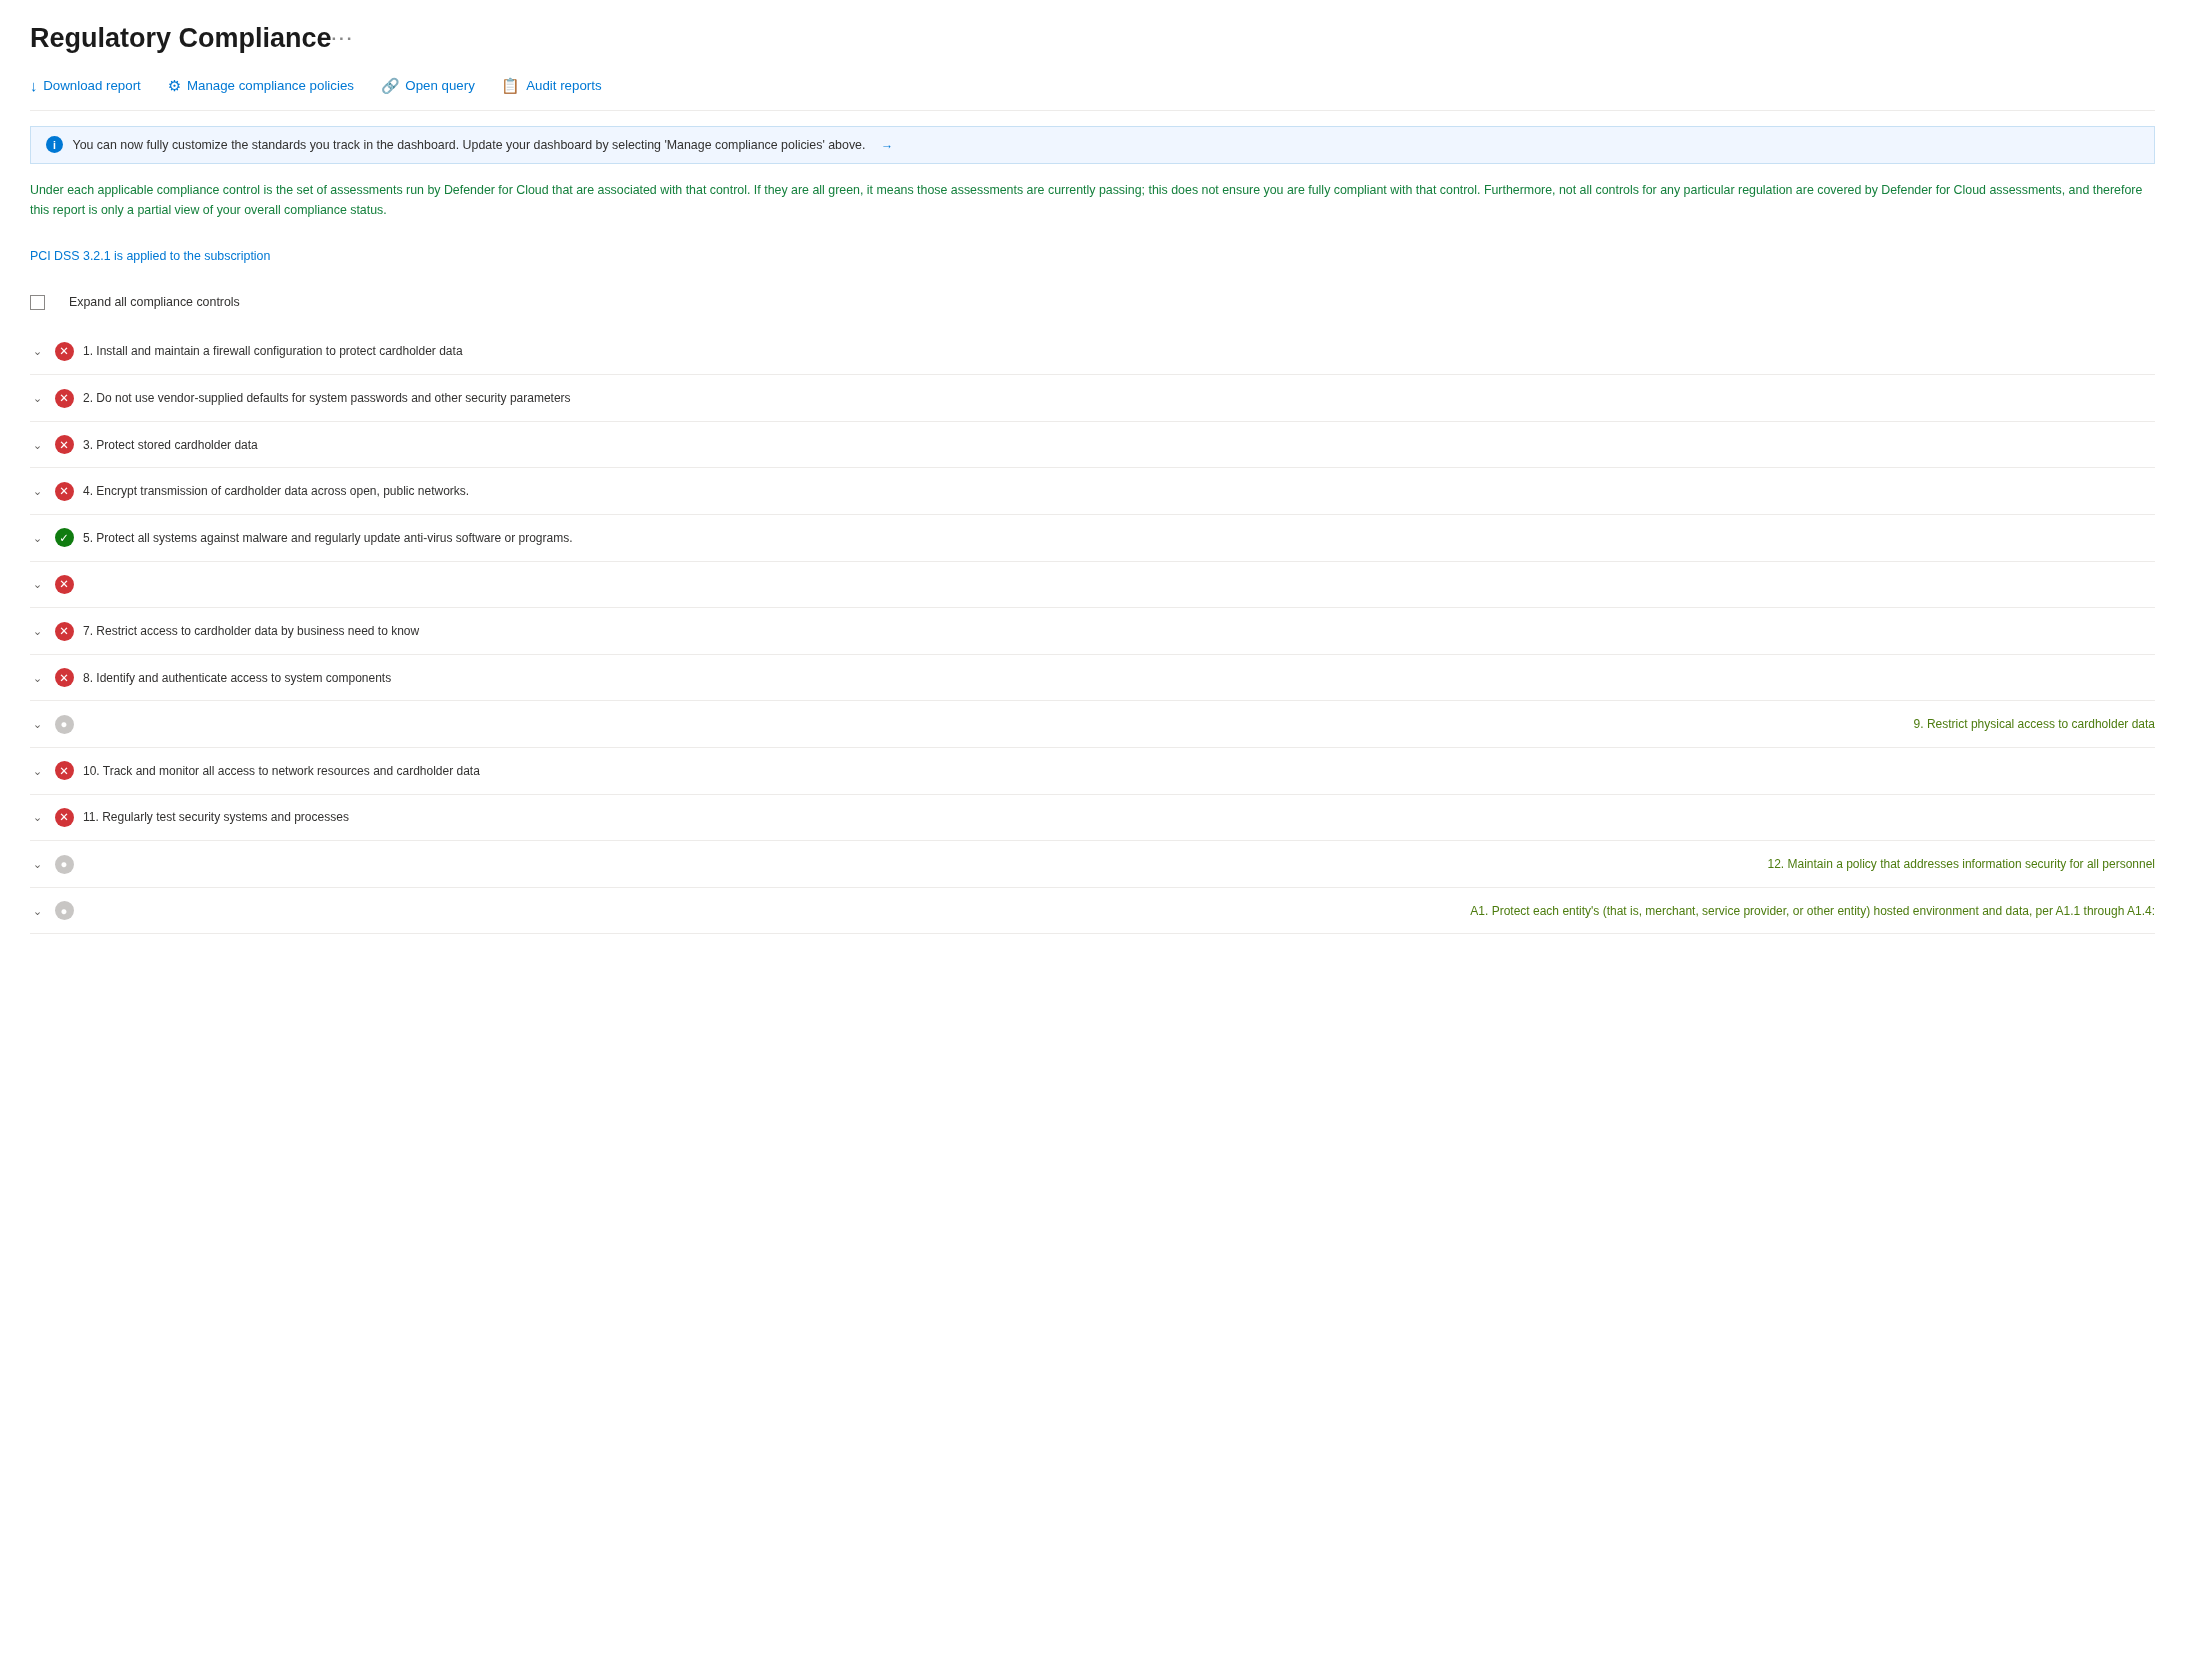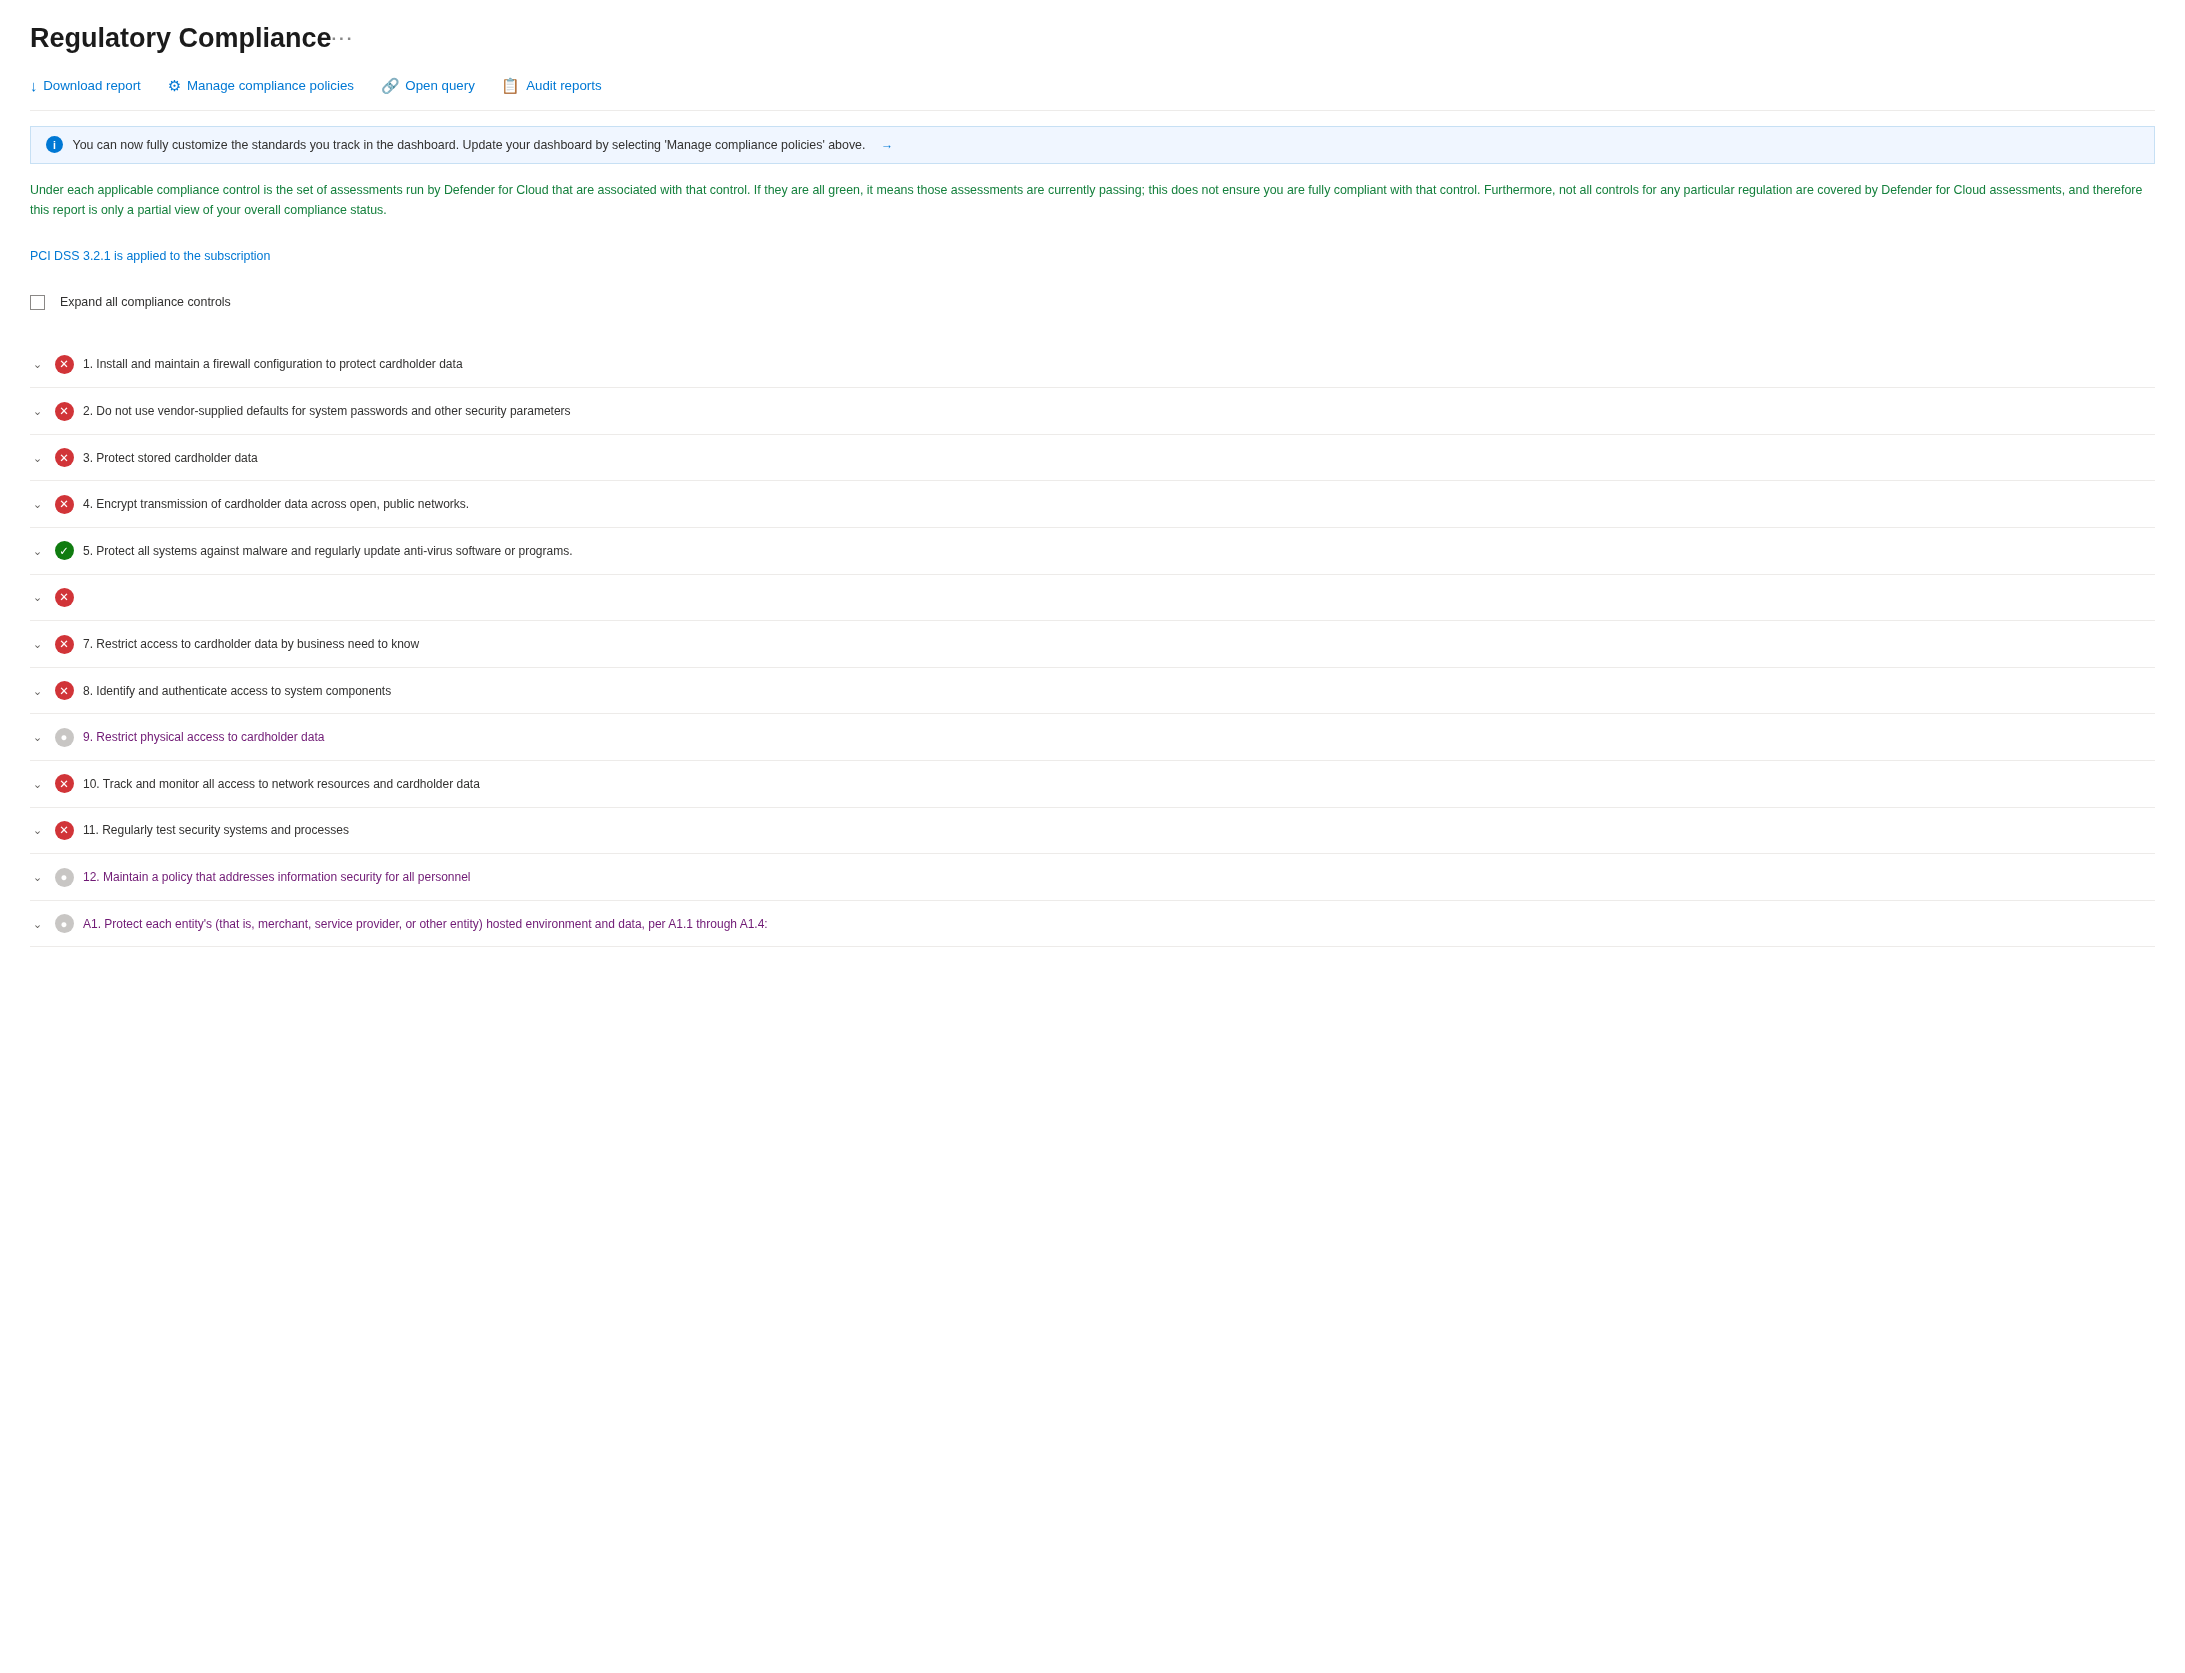--- a/index.html
+++ b/index.html
@@ -87,22 +87,22 @@
     .subscription-link {
       color: #0078d4;
       text-decoration: none;
       font-size: 12.4px;
       display: block;
       margin-bottom: 32px;
     }
     .expand-all {
       display: flex;
       align-items: center;
-      gap: 15px;
-      margin-bottom: 32px;
+      gap: 24px;
+      margin-bottom: 19px;
       font-size: 12.4px;
       color: #323130;
     }
     .checkbox {
       width: 15px;
       height: 15px;
       border: 1px solid #8a8886;
       background: #fff;
       cursor: pointer;
       flex-shrink: 0;
@@ -145,21 +145,22 @@
     .status-gray {
       background: #c8c6c4;
       color: white;
     }
     .item-label {
       font-size: 12px;
       color: #323130;
       flex: 1;
     }
     .item-label.grayed {
-      color: #701a75;
+      color: #4d7c0f;
+      text-align: right;
     }
   </style>
 </head>
 <body>
 
 <div class="page-title">
   <span>Regulatory Compliance</span>
   <span class="ellipsis">···</span>
 </div>
 

